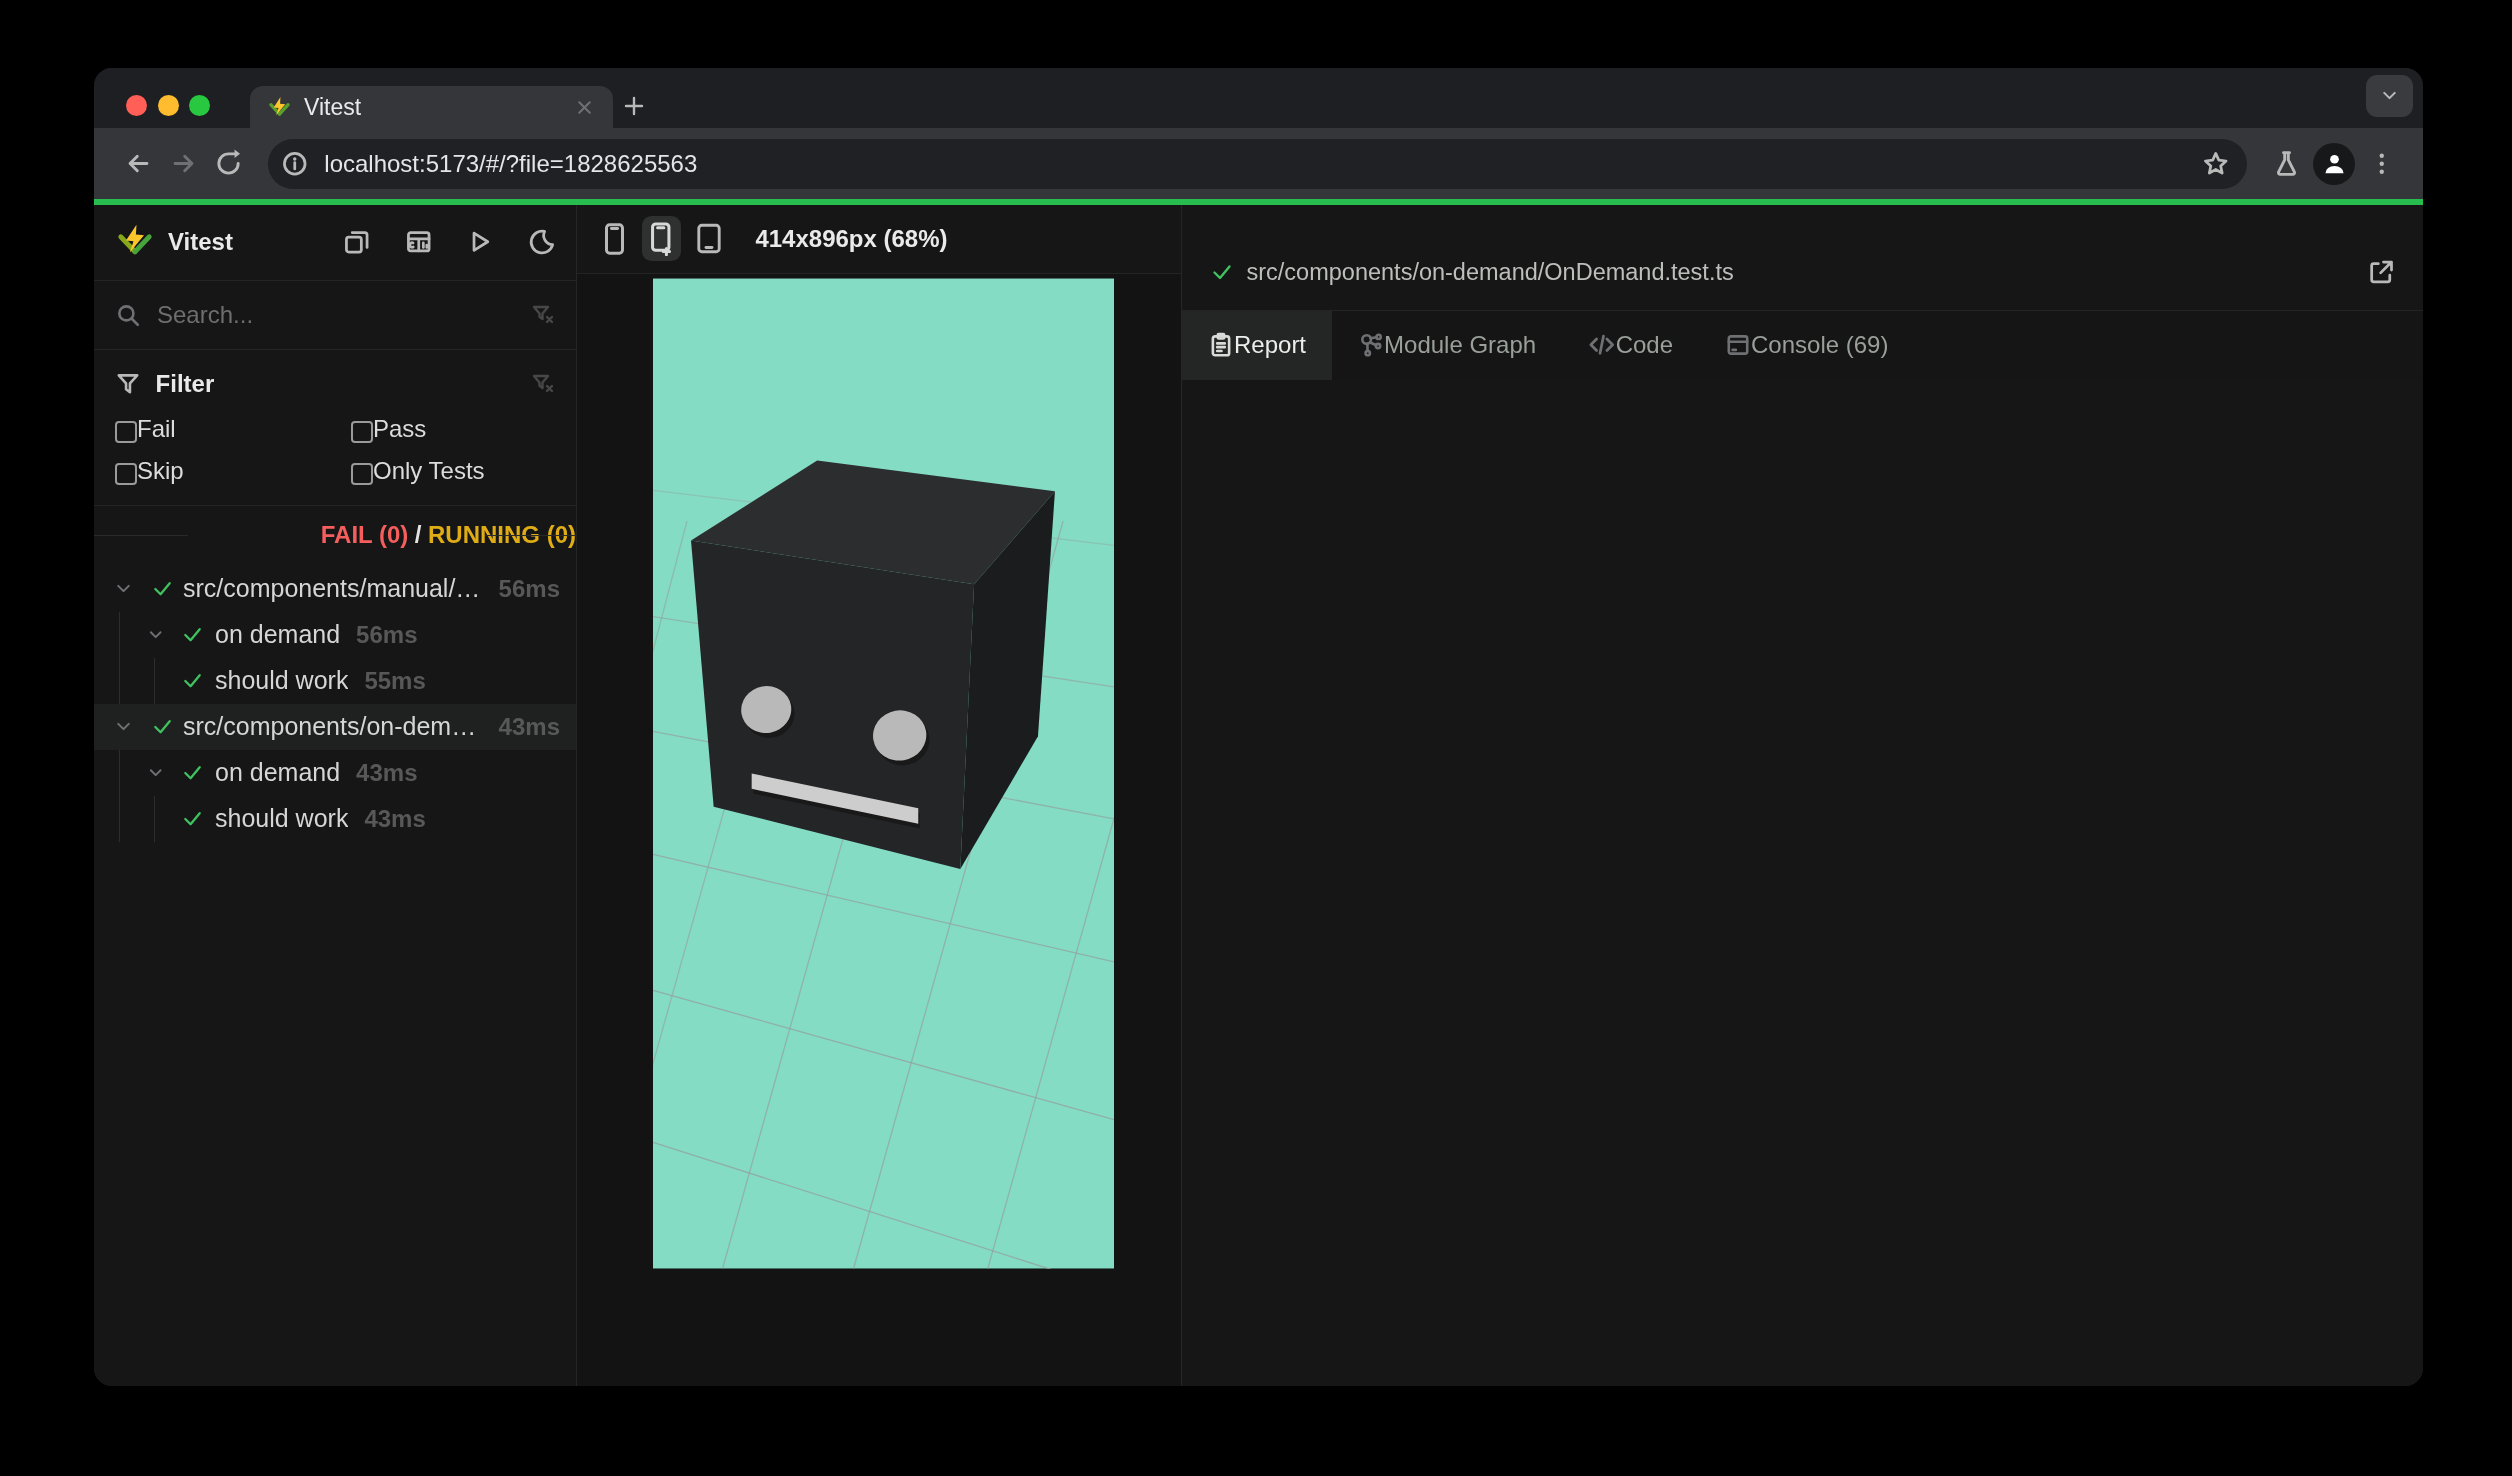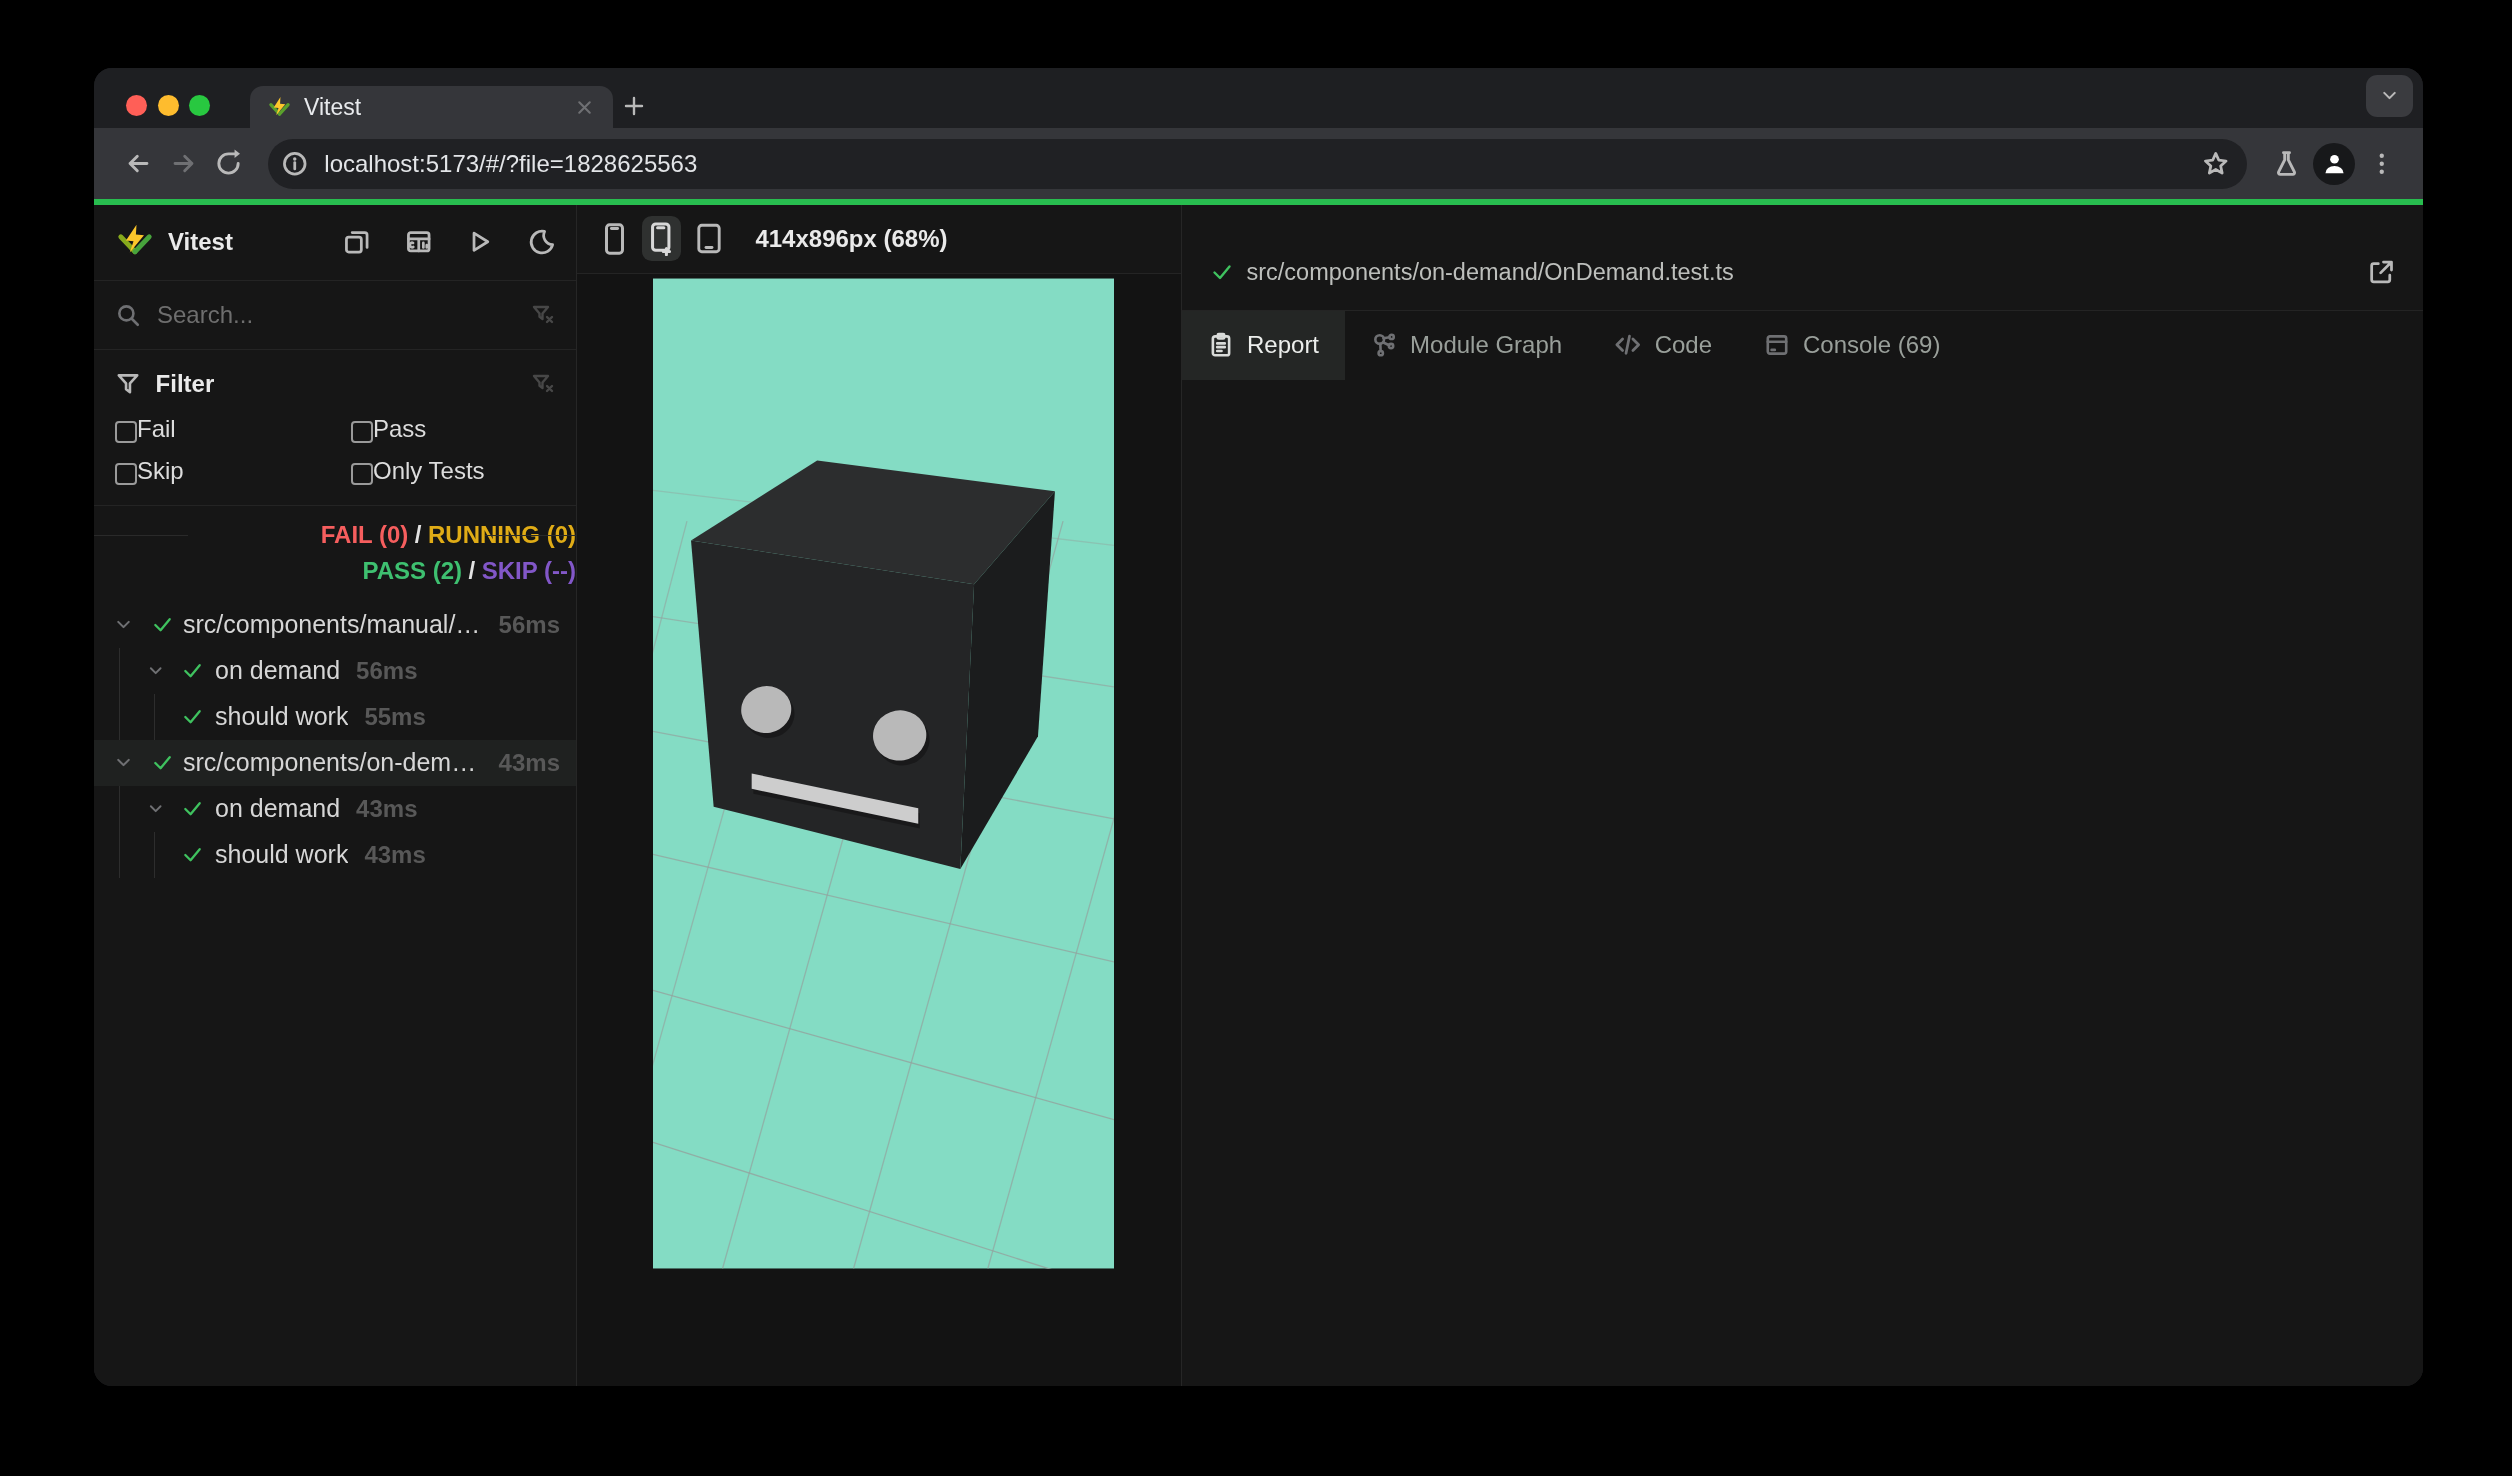--- a/index.html
+++ b/index.html
@@ -78,21 +78,21 @@
   
   .devbtn { width:39px; height:45px; display:flex; align-items:center; justify-content:center; border-radius:9.7px; margin-right:8px; }
   .devbtn.sel { background:#2f3130; }
   .vp-label { margin-left:19.4px; font-size:24px; font-weight:700; color:#eaeaea; }
   .preview-wrap { flex:1; position:relative; background:#131313; }
   .viewport { position:absolute; left:76px; top:4px; width:461px; height:991px; }
 
   
   .file-path { font-size:23.5px; color:#bdbfbc; }
   .tabsbar { height:69px; flex:0 0 auto; background:#151515; display:flex; align-items:stretch; }
-  .rtab { display:flex; align-items:center; gap:13px; padding:0 26px; font-size:24px; color:#999f9a; }
+  .rtab { display:flex; align-items:center; padding:0 26px; font-size:24px; color:#999f9a; }
   .rtab.active { background:#242625; color:#eceeec; }
   .rtab.active .ico { color:#d9dbd9; }
   .report-body { flex:1; background:#151515; }
   .banner { margin:21px 24px 0 26px; height:65px; border-radius:8px; background:#16281e;
             display:flex; align-items:center; padding:0 21px; color:#3ed16d; font-size:23.5px; font-weight:700; }
 
   svg { display:block; }
   .sc { stroke:currentColor; fill:none; stroke-width:2.4; stroke-linecap:round; stroke-linejoin:round; }
 </style>
 </head>
@@ -271,23 +271,20 @@
           <label class="chk">
             <span class="box"></span>
             <span class="lbl">Only Tests</span>
           </label>
         </div>
       </div>
 
       <div class="stats">
         <div>
           <span style="color:#f65e5e">FAIL (0)</span><span class="sep">/</span><span style="color:#e0ac16">RUNNING (0)</span>
-        </div>
-        <div>
-          <span style="color:#3ec070">PASS (2)</span><span class="sep">/</span><span style="color:#8257c8">SKIP (--)</span>
         </div>
       </div>
 
       <div class="tree">
 
         <div class="trow lvl0">
           <span class="abs ico dim" style="left:19.4px">
             <svg width="21" height="21" viewBox="0 0 24 24">
                 <path class="sc" d="M6 9 L12 15 L18 9"></path>
               </svg>

